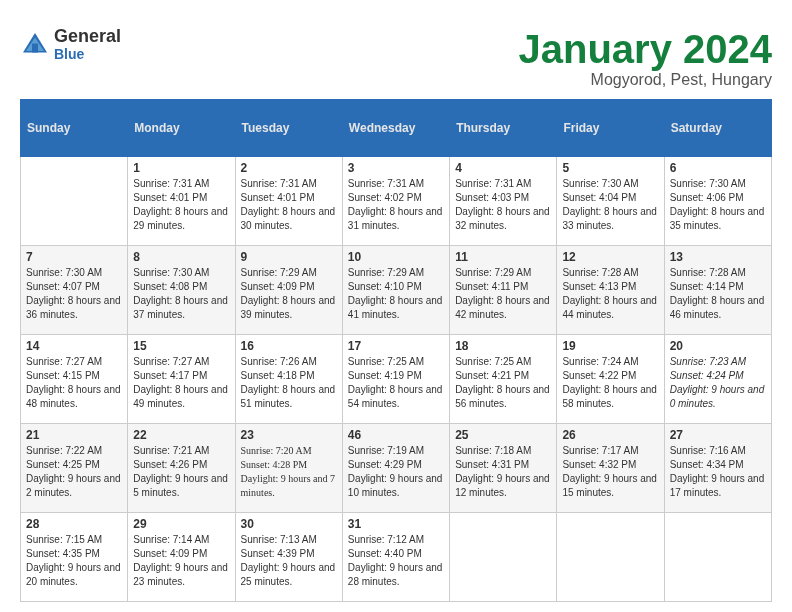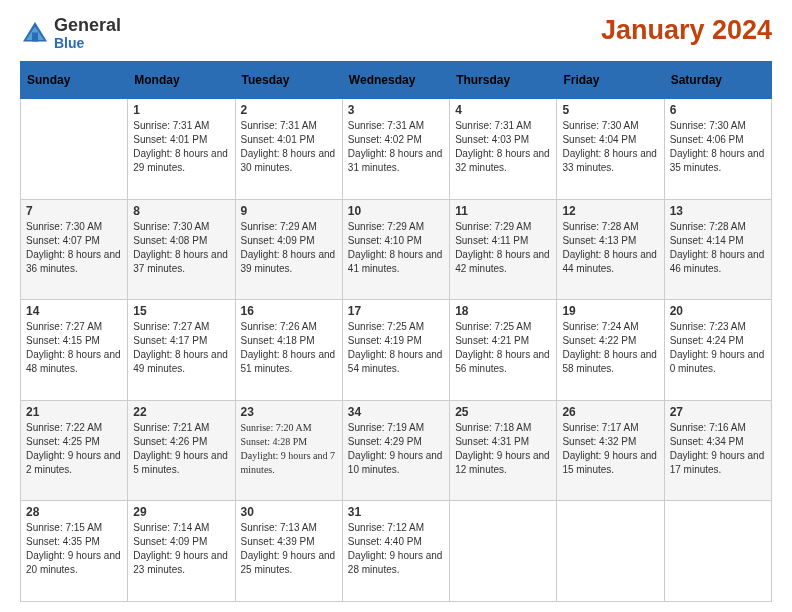--- a/index.html
+++ b/index.html
@@ -15,20 +15,21 @@
       height: 612px;
       padding: 16px 20px 10px 20px;
       display: flex;
       flex-direction: column;
     }
     .header {
       display: flex;
       justify-content: space-between;
       align-items: flex-start;
       margin-bottom: 10px;
+      margin-top: 11px;
     }
     .logo {
       display: flex;
       align-items: center;
       gap: 4px;
     }
     .logo-text {
       display: flex;
       flex-direction: column;
       line-height: 1.1;
@@ -44,41 +45,41 @@
       color: #2a6db5;
     }
     .logo-icon {
       width: 30px;
       height: 30px;
     }
     .title-block {
       text-align: right;
     }
     .title-block h1 {
-      font-size: 27px;
-      font-weight: bold;
-      color: #c2410c;
+      font-size: 40px;
+      font-weight: bold;
+      color: #15803d;
       line-height: 1.1;
     }
     .title-block h2 {
       font-size: 16px;
       font-weight: normal;
       color: #555;
     }
     .calendar {
       width: 100%;
       border-collapse: collapse;
       flex: 1;
     }
     .calendar th {
       background: #2a6db5;
-      color: #000000;
+      color: #e5e5e5;
       font-size: 12px;
       font-weight: bold;
-      padding: 11px 6px;
+      padding: 21px 6px;
       text-align: left;
       border: 1px solid #2a6db5;
     }
     .calendar td {
       border: 1px solid #ccc;
       vertical-align: top;
       padding: 4px 5px;
       width: calc(100% / 7);
       font-size: 10px;
       color: #333;
@@ -113,20 +114,21 @@
         <polygon points="20,10 32,28 8,28" fill="#5a9fd4"></polygon>
         <rect x="16" y="18" width="8" height="12" fill="#2a6db5"></rect>
       </svg>
       <div class="logo-text">
         <span class="logo-general">General</span>
         <span class="logo-blue">Blue</span>
       </div>
     </div>
     <div class="title-block">
       <h1>January 2024</h1>
+      <h2>Mogyorod, Pest, Hungary</h2>
     </div>
   </div>
 
   <table class="calendar">
     <thead>
       <tr>
       <th>Sunday</th>
           <th>Monday</th>
           <th>Tuesday</th>
           <th>Wednesday</th>
@@ -251,21 +253,21 @@
 Daylight: 8 hours and 56 minutes.</div>
           </td>
           <td>
             <div class="day-number">19</div>
             <div class="day-info" style="white-space: pre-line;">Sunrise: 7:24 AM
 Sunset: 4:22 PM
 Daylight: 8 hours and 58 minutes.</div>
           </td>
           <td>
             <div class="day-number">20</div>
-            <div class="day-info" style="white-space: pre-line;">Sunrise: 7:23 AM
+            <div class="day-info" style="white-space: pre-line; font-style: italic;">Sunrise: 7:23 AM
 Sunset: 4:24 PM
 Daylight: 9 hours and 0 minutes.</div>
           </td>
         </tr>
         <tr>
           <td>
             <div class="day-number">21</div>
             <div class="day-info" style="white-space: pre-line;">Sunrise: 7:22 AM
 Sunset: 4:25 PM
 Daylight: 9 hours and 2 minutes.</div>
@@ -276,21 +278,21 @@
 Sunset: 4:26 PM
 Daylight: 9 hours and 5 minutes.</div>
           </td>
           <td>
             <div class="day-number">23</div>
             <div class="day-info" style="white-space: pre-line; font-family: Liberation Serif, serif;">Sunrise: 7:20 AM
 Sunset: 4:28 PM
 Daylight: 9 hours and 7 minutes.</div>
           </td>
           <td>
-            <div class="day-number">34</div>
+            <div class="day-number">46</div>
             <div class="day-info" style="white-space: pre-line;">Sunrise: 7:19 AM
 Sunset: 4:29 PM
 Daylight: 9 hours and 10 minutes.</div>
           </td>
           <td>
             <div class="day-number">25</div>
             <div class="day-info" style="white-space: pre-line;">Sunrise: 7:18 AM
 Sunset: 4:31 PM
 Daylight: 9 hours and 12 minutes.</div>
           </td>

